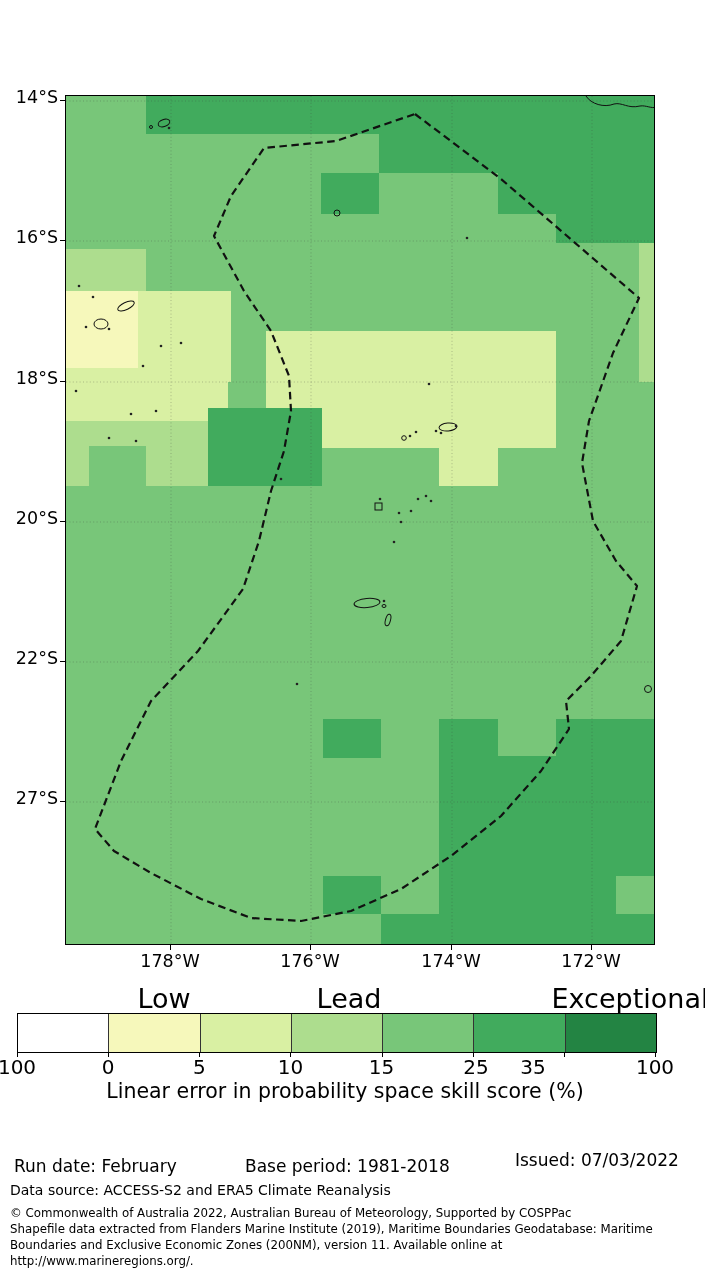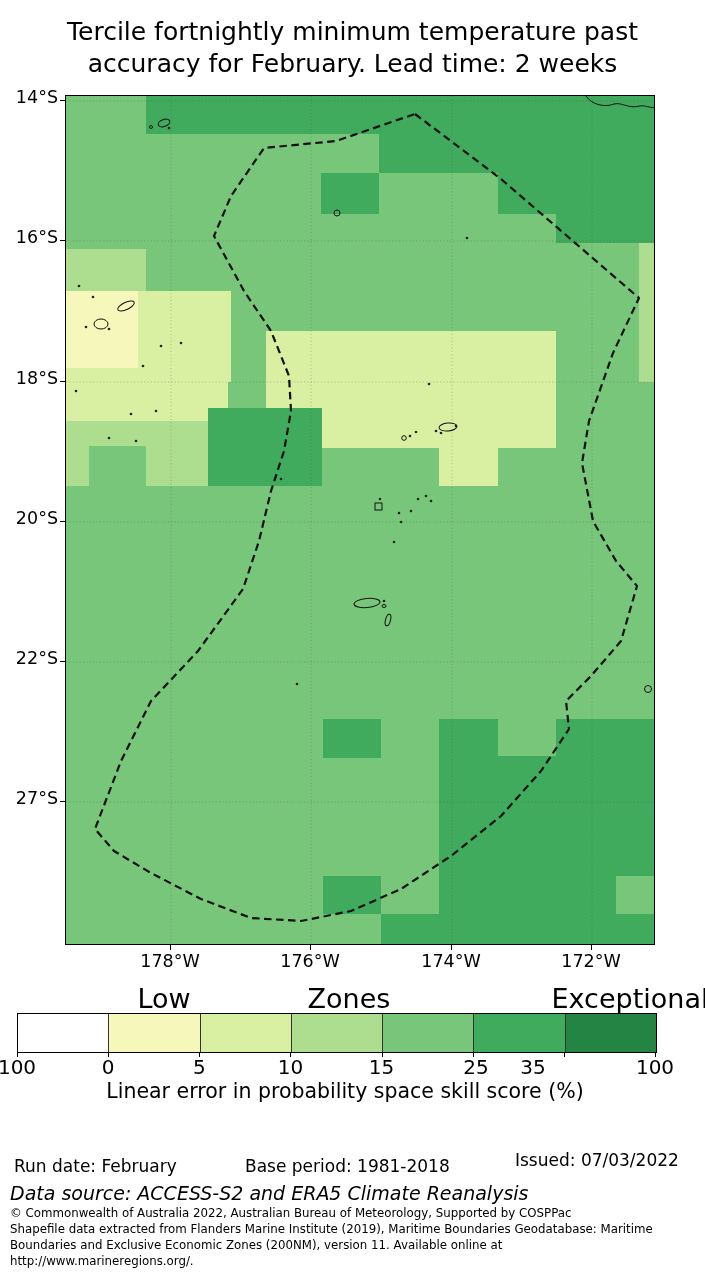--- a/index.html
+++ b/index.html
@@ -23,32 +23,28 @@
   .cbar{position:absolute;left:17px;top:1013px;width:638px;height:38px;display:flex;
         border:1px solid #000;box-sizing:content-box;}
   .cbar-seg{flex:1 1 0;border-right:1px solid #333;}
   .cbar-seg:last-child{border-right:none;}
   .cbar-tickmark{position:absolute;top:1052px;width:1px;height:5px;background:#000;}
   .cbar-tick{position:absolute;top:1055px;width:64px;text-align:center;font-size:20px;}
   .cbar-label{position:absolute;top:1079px;left:0;width:690px;text-align:center;font-size:20.5px;}
   .ft-run{position:absolute;left:14px;top:1156px;font-size:17px;}
   .ft-base{position:absolute;left:245px;top:1156px;font-size:17px;}
   .ft-issued{position:absolute;left:515px;top:1150px;font-size:17px;}
-  .ft-source{position:absolute;left:10px;top:1182px;font-size:19px;font-style:italic;}
+  .ft-source{position:absolute;left:10px;top:1182px;font-size:14px;}
   .ft-copy{position:absolute;left:10px;top:1205px;font-size:11.8px;line-height:16px;}
 </style>
 </head>
 <body>
 
 <div class="fig">
 
-  <div class="title">
-    <div>Tercile fortnightly minimum temperature past</div>
-    <div>accuracy for February. Lead time: 2 weeks</div>
-  </div>
 
   <div class="map">
     <div id="map-cells">
         <div class="cell" style="left: 80px; top: 0px; width: 510px; height: 38px; background: rgb(65, 171, 93);"></div>
         <div class="cell" style="left: 313px; top: 38px; width: 177px; height: 39px; background: rgb(65, 171, 93);"></div>
         <div class="cell" style="left: 432px; top: 77px; width: 58px; height: 41px; background: rgb(65, 171, 93);"></div>
         <div class="cell" style="left: 490px; top: 38px; width: 100px; height: 109px; background: rgb(65, 171, 93);"></div>
         <div class="cell" style="left: 255px; top: 77px; width: 58px; height: 41px; background: rgb(65, 171, 93);"></div>
         <div class="cell" style="left: 573px; top: 147px; width: 17px; height: 139px; background: rgb(173, 221, 142);"></div>
         <div class="cell" style="left: 0px; top: 153px; width: 80px; height: 42px; background: rgb(173, 221, 142);"></div>
@@ -146,21 +142,21 @@
       <div class="lon-label" style="left: 270px;">176°W</div>
       <div class="tick-x" style="left: 310px;"></div>
       <div class="lon-label" style="left: 411px;">174°W</div>
       <div class="tick-x" style="left: 451px;"></div>
       <div class="lon-label" style="left: 551px;">172°W</div>
       <div class="tick-x" style="left: 591px;"></div>
     </div>
 
   <div id="legend-cats">
       <div class="cat-label" style="left: 44px;">Low</div>
-      <div class="cat-label" style="left: 229px;">Zones</div>
+      <div class="cat-label" style="left: 229px;">Lead</div>
       <div class="cat-label" style="left: 510px;">Exceptional</div>
     </div>
   <div class="cbar" id="cbar">
       <div class="cbar-seg" style="background: rgb(255, 255, 255);"></div>
       <div class="cbar-seg" style="background: rgb(246, 248, 187);"></div>
       <div class="cbar-seg" style="background: rgb(217, 240, 163);"></div>
       <div class="cbar-seg" style="background: rgb(173, 221, 142);"></div>
       <div class="cbar-seg" style="background: rgb(120, 198, 121);"></div>
       <div class="cbar-seg" style="background: rgb(65, 171, 93);"></div>
       <div class="cbar-seg" style="background: rgb(35, 132, 67);"></div>

